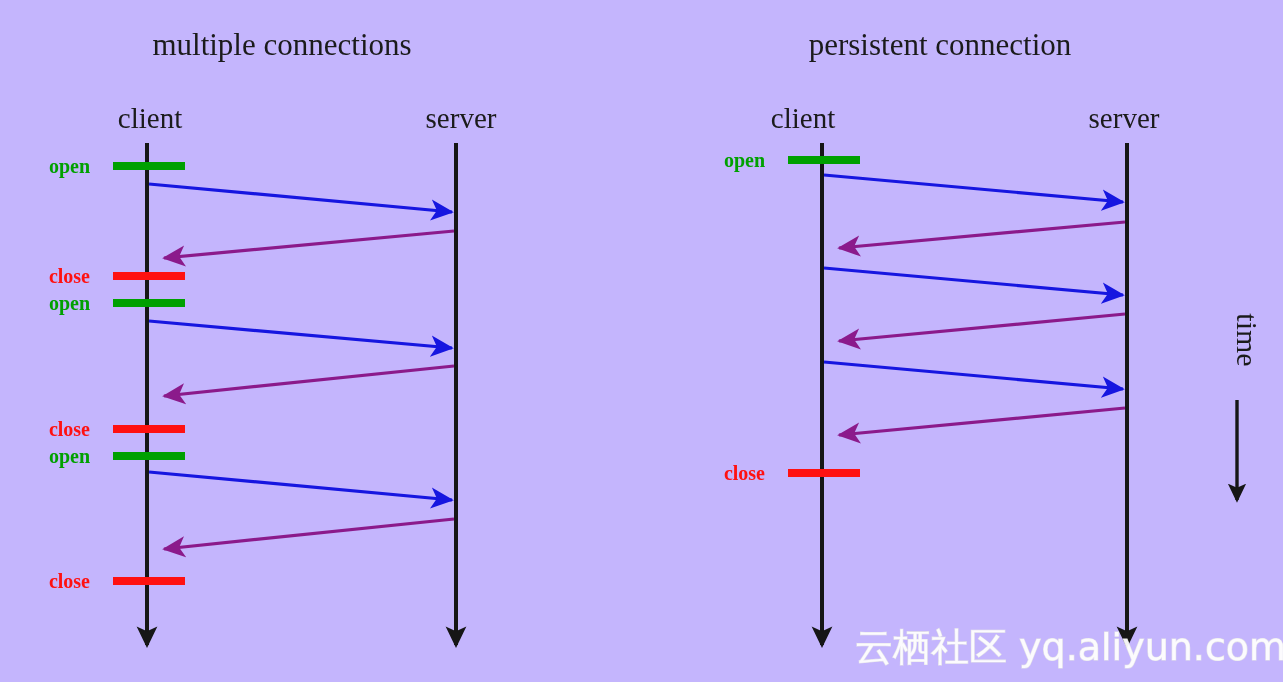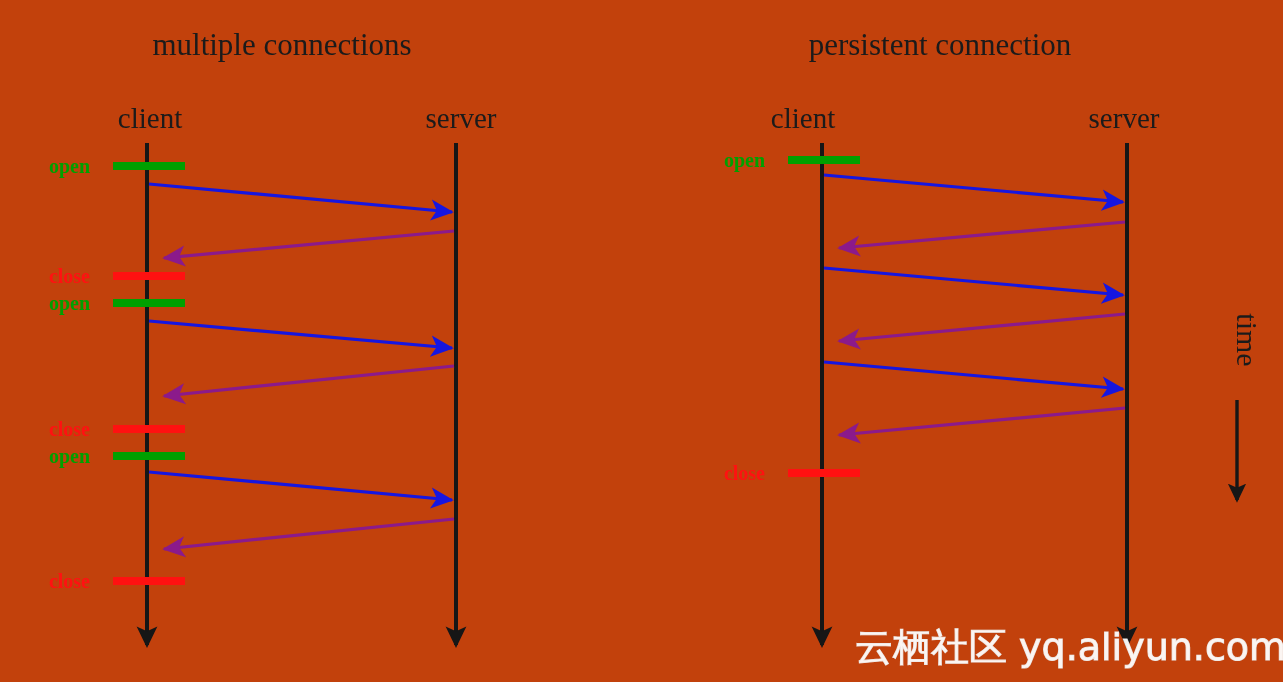--- a/index.html
+++ b/index.html
@@ -8,21 +8,21 @@
     padding: 0;
     background: #ffffff;
   }
   body {
     font-family: "Liberation Serif", "DejaVu Serif", serif;
   }
   #canvas {
     position: relative;
     width: 1283px;
     height: 682px;
-    background: #c2410c;
+    background: #c4b5fd;
     overflow: hidden;
   }
   #diagram-svg {
     position: absolute;
     left: 0;
     top: 0;
     width: 1283px;
     height: 682px;
   }
   .panel-title {

